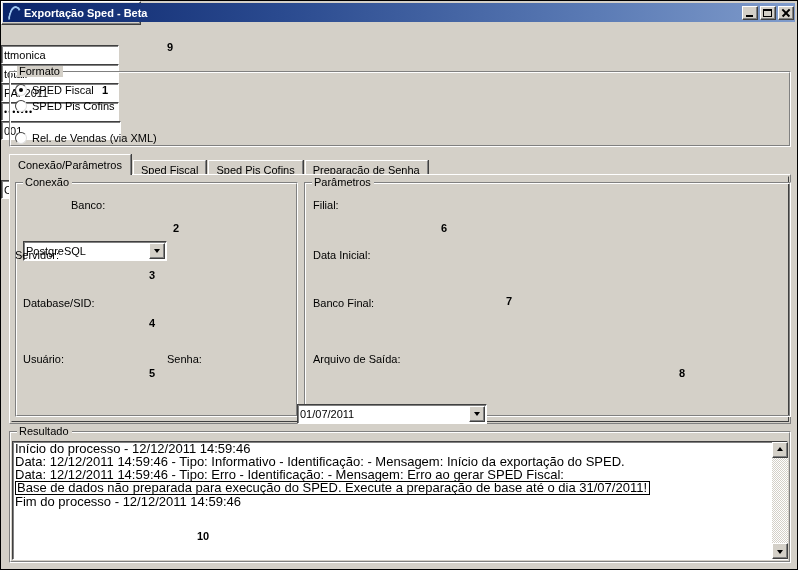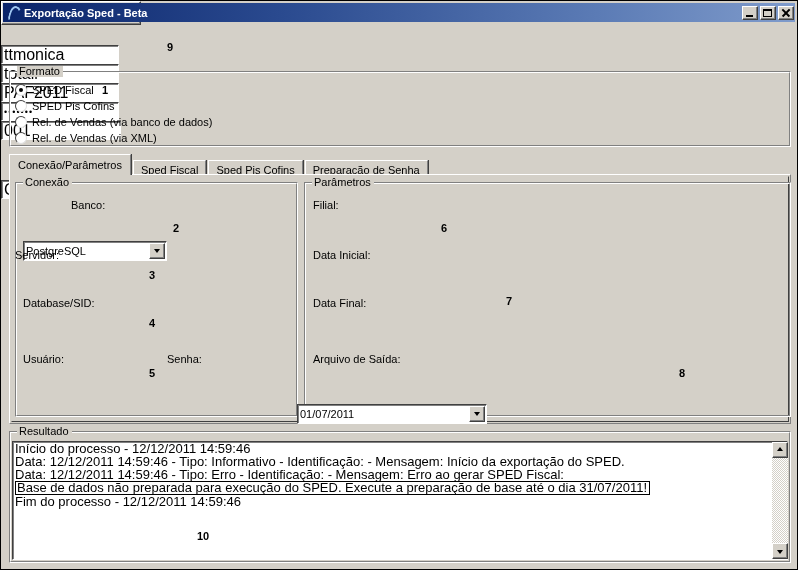--- a/index.html
+++ b/index.html
@@ -115,21 +115,21 @@
     cursor: default;
   }
   .field {
     background: #ffffff;
     border-top: 1px solid #404040;
     border-left: 1px solid #404040;
     border-right: 1px solid #ffffff;
     border-bottom: 1px solid #ffffff;
     box-shadow: inset 1px 1px 0 #808080;
     font-family: "Liberation Sans", sans-serif;
-    font-size: 16px;
+    font-size: 11px;
     color: #000;
     box-sizing: border-box;
     display: flex;
     align-items: center;
     padding-left: 2px;
     overflow: hidden;
     white-space: nowrap;
   }
   .combo {
     background: #ffffff;
@@ -366,24 +366,20 @@
   </div>
   <div class="radio-row" style="left:14px; top:83px;">
     <span class="radio checked"></span>
     <span class="rlabel">SPED Fiscal</span>
   </div>
   <div class="num" style="left:101px; top:83px;">1</div>
   <div class="radio-row" style="left:14px; top:99px;">
     <span class="radio"></span>
     <span class="rlabel">SPED Pis Cofins</span>
   </div>
-  <div class="radio-row" style="left:14px; top:115px;">
-    <span class="radio"></span>
-    <span class="rlabel">Rel. de Vendas (via banco de dados)</span>
-  </div>
   <div class="radio-row" style="left:14px; top:131px;">
     <span class="radio"></span>
     <span class="rlabel">Rel. de Vendas (via XML)</span>
   </div>
 
   <div class="tabstrip" style="left:8px; top:153px;">
     <div class="tab active">Conexão/Parâmetros</div>
     <div class="tab">Sped Fiscal</div>
     <div class="tab">Sped Pis Cofins</div>
     <div class="tab">Preparação de Senha</div>
@@ -425,21 +421,21 @@
   <div class="lbl" style="left:312px; top:198px;">Filial:</div>
   <div class="field" style="left:312px; top:216px; width:120px; height:19px;">001</div>
   <div class="num" style="left:440px; top:221px;">6</div>
 
   <div class="lbl" style="left:312px; top:248px;">Data Inicial:</div>
   <div class="combo" style="left:296px; top:264px; width:190px; height:20px;align-items:center;">
     <span class="cval">01/07/2011</span>
     <span class="carrow"></span>
   </div>
 
-  <div class="lbl" style="left:312px; top:296px;">Data Final:</div>
+  <div class="lbl" style="left:312px; top:296px;">Banco Final:</div>
   <div class="combo" style="left:312px; top:312px; width:190px; height:20px;">
     <span class="cval">31/07/2011</span>
     <span class="carrow"></span>
   </div>
   <div class="num" style="left:505px; top:294px;">7</div>
 
   <div class="lbl" style="left:312px; top:352px;">Arquivo de Saída:</div>
   <div class="field" style="left:312px; top:362px; width:363px; height:19px;">C:\001072011.txt</div>
   <div class="num" style="left:678px; top:366px;">8</div>
 

